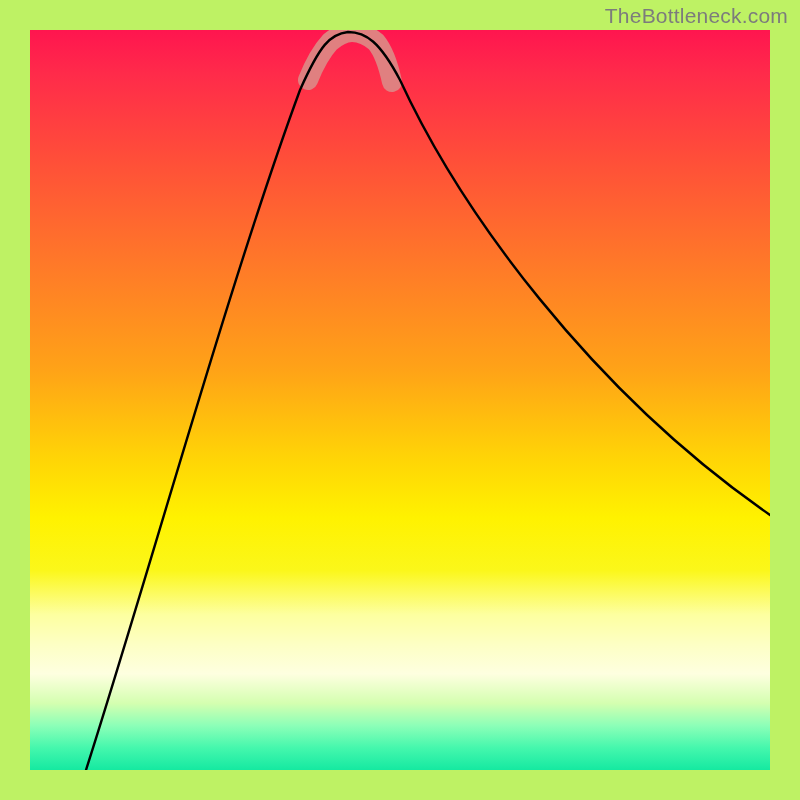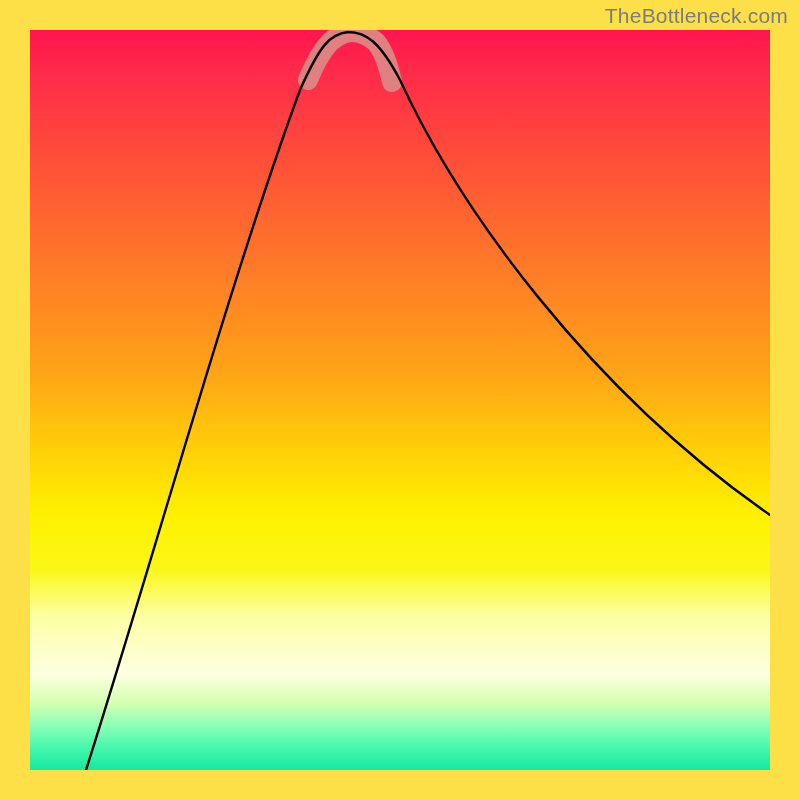--- a/index.html
+++ b/index.html
@@ -10,21 +10,21 @@
     background: #000;
     overflow: hidden;
     font-family: Arial, Helvetica, sans-serif;
   }
   .frame {
     position: absolute;
     left: 0;
     top: 0;
     width: 800px;
     height: 800px;
-    background: #fde047;
+    background: #bef264;
   }
   .watermark {
     position: absolute;
     top: 4px;
     right: 12px;
     color: #7c7c7c;
     font-size: 21px;
     font-weight: 500;
     letter-spacing: 0.2px;
     z-index: 30;

